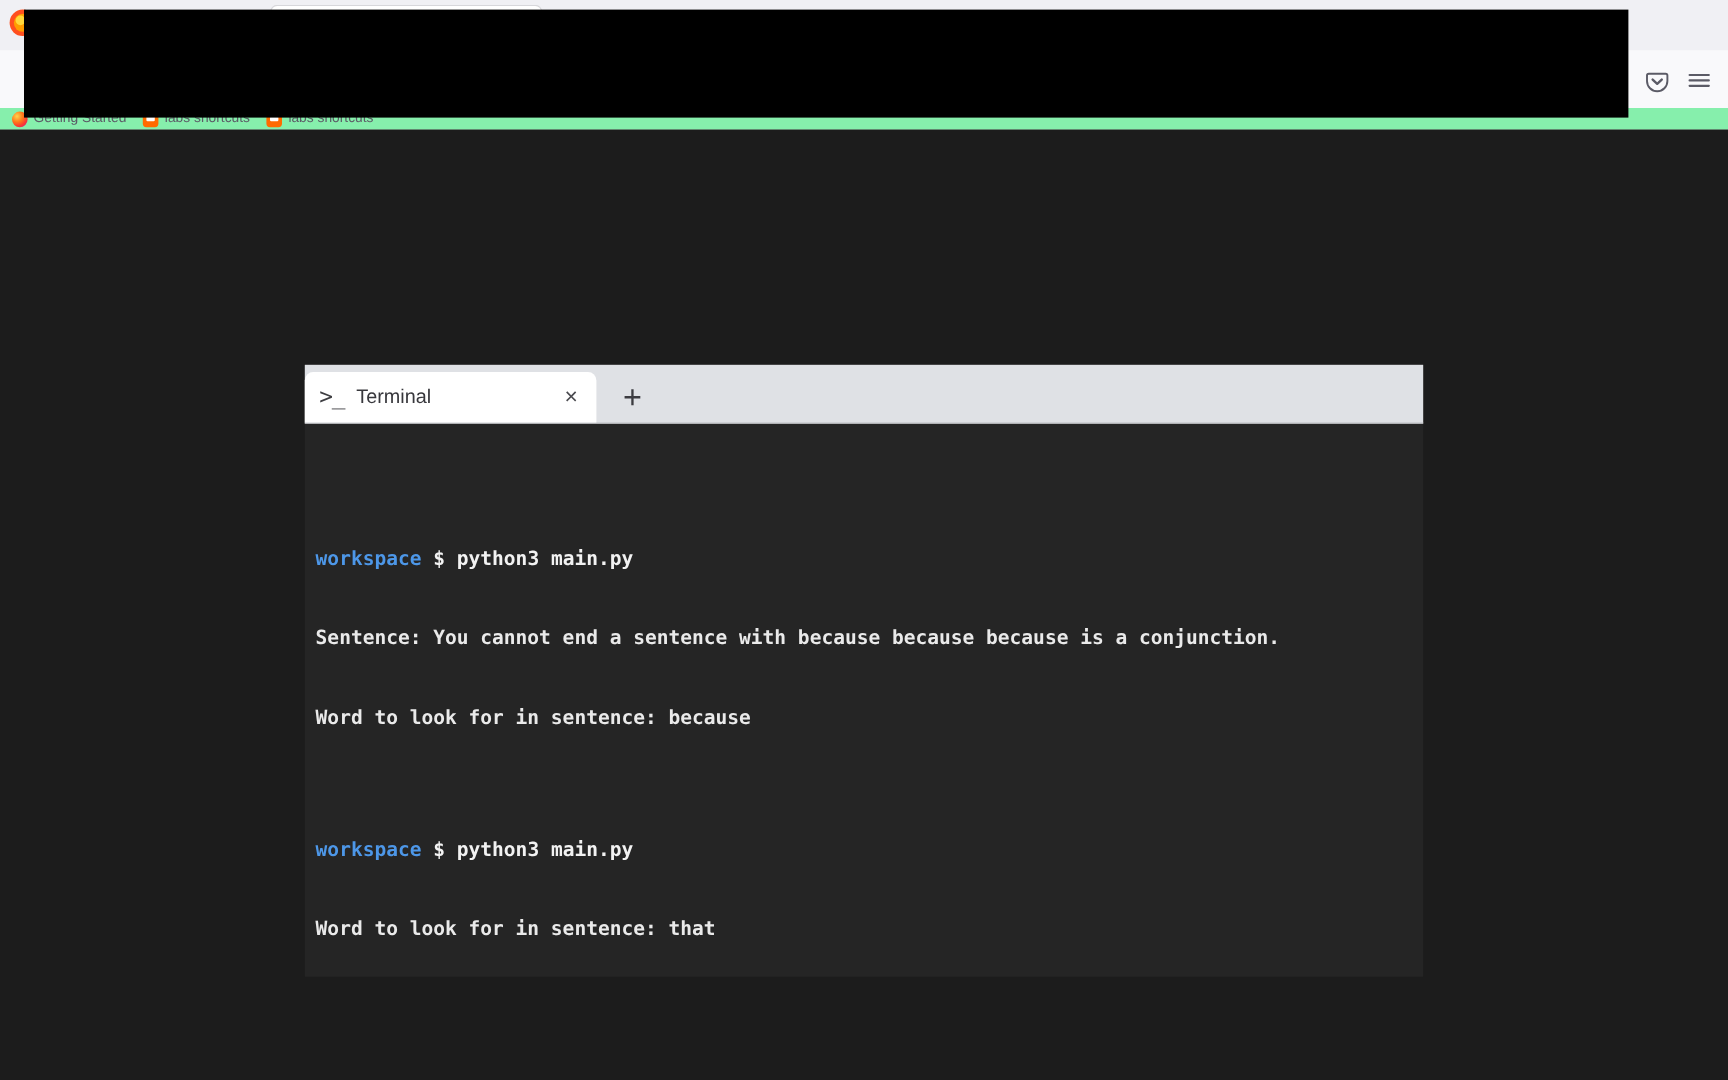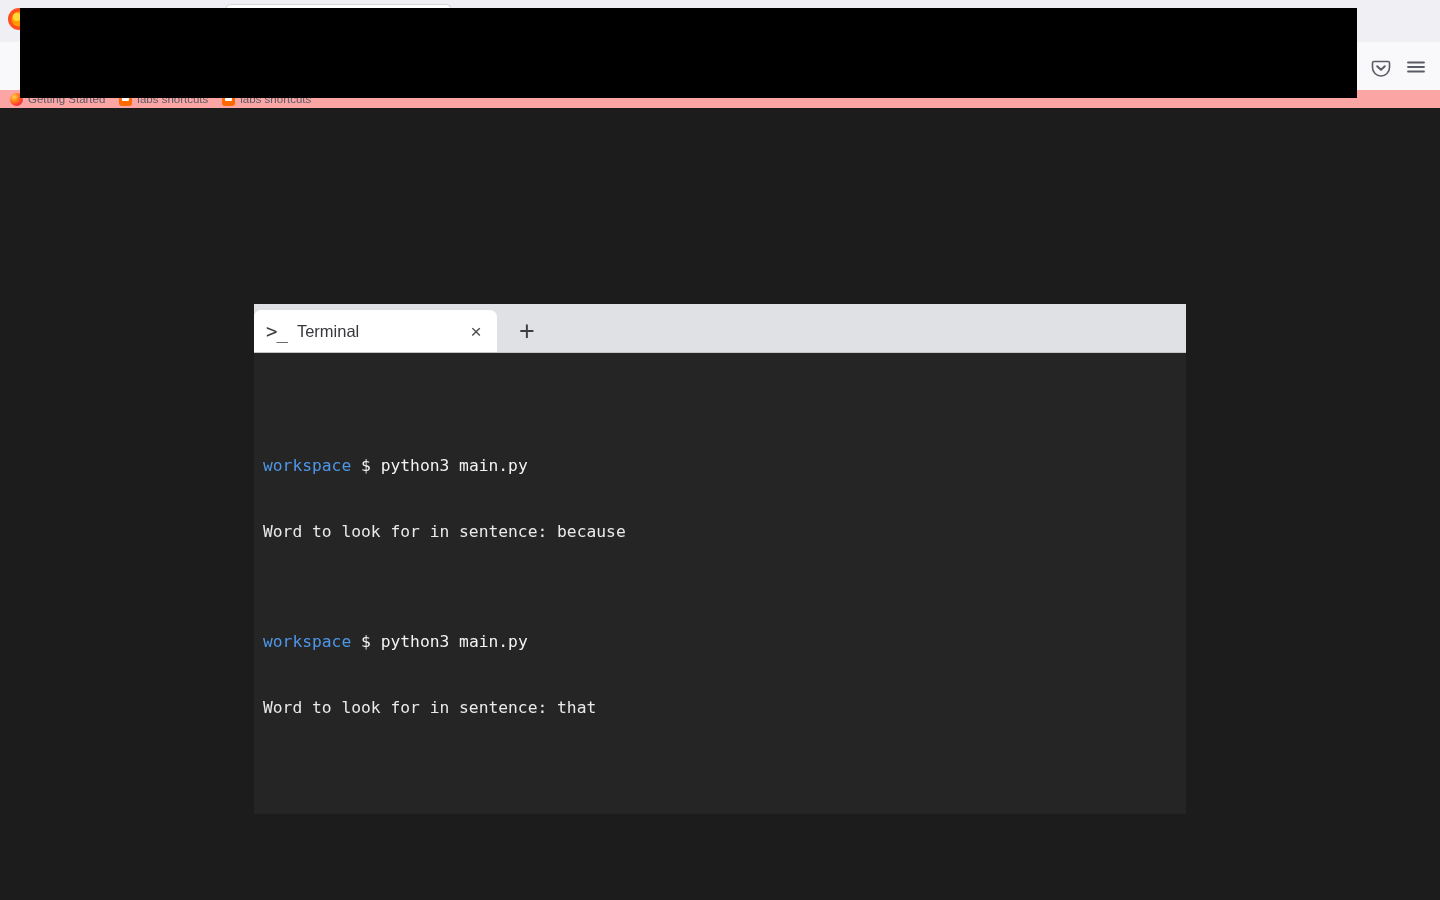--- a/index.html
+++ b/index.html
@@ -58,21 +58,21 @@
     width: 26px; height: 26px;
   }
   #pocket-button { left: 1368px; }
   #app-menu-button { left: 1403px; }
 
   #bookmarks-bar {
     position: absolute;
     left: 0; top: 90px;
     width: 1440px;
     height: 18px;
-    background: #fca5a5;
+    background: #86efac;
     display: flex;
     align-items: center;
     padding-left: 10px;
     box-sizing: border-box;
   }
   .bookmark-item {
     display: flex;
     align-items: center;
     gap: 5px;
     margin-right: 14px;
@@ -180,21 +180,21 @@
   }
 
   #terminal-screen {
     padding: 14px 0 0 9px;
     font-family: "DejaVu Sans Mono", monospace;
     font-size: 16.3px;
     line-height: 22px;
     color: #eaeaea;
     white-space: pre;
   }
-  .term-line { min-height: 22px; }
+  .term-line { min-height: 22px; font-weight: bold; }
   .term-host { color: #4d97e8; }
   .term-sym  { color: #f2f2f2; }
   .term-cmd  { color: #f2f2f2; }
   .term-out  { color: #eaeaea; }
 </style>
 </head>
 <body>
 
 <div id="browser-chrome">
 
@@ -257,20 +257,21 @@
         <span id="terminal-tab-title">Terminal</span>
         <span id="terminal-tab-close">×</span>
       </div>
       <div id="terminal-newtab">+</div>
     </div>
 
     <div id="terminal-screen">
 
       
       <div class="term-line"><span class="term-host">workspace</span><span class="term-sym"> </span><span class="term-sym">$</span><span class="term-sym"> </span><span class="term-cmd">python3 main.py</span></div>
+      <div class="term-line term-out">Sentence: You cannot end a sentence with because because because is a conjunction.</div>
       <div class="term-line term-out">Word to look for in sentence: because</div>
 
       
       <div class="term-line"><span class="term-host">workspace</span><span class="term-sym"> </span><span class="term-sym">$</span><span class="term-sym"> </span><span class="term-cmd">python3 main.py</span></div>
       <div class="term-line term-out">Word to look for in sentence: that</div>
       
 
       
       
       

